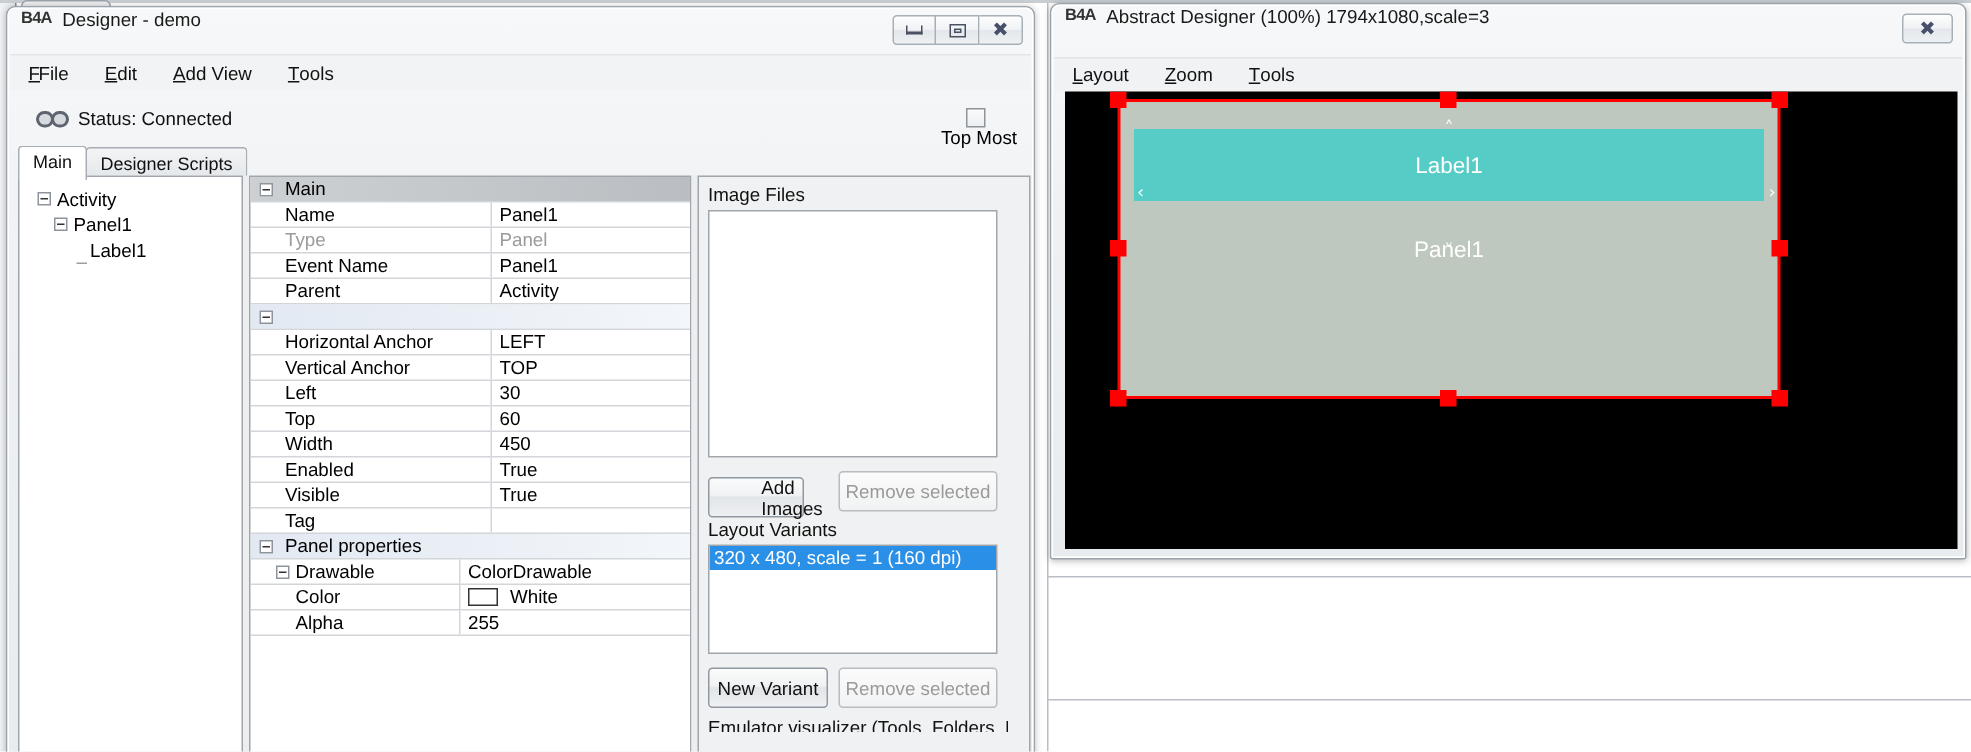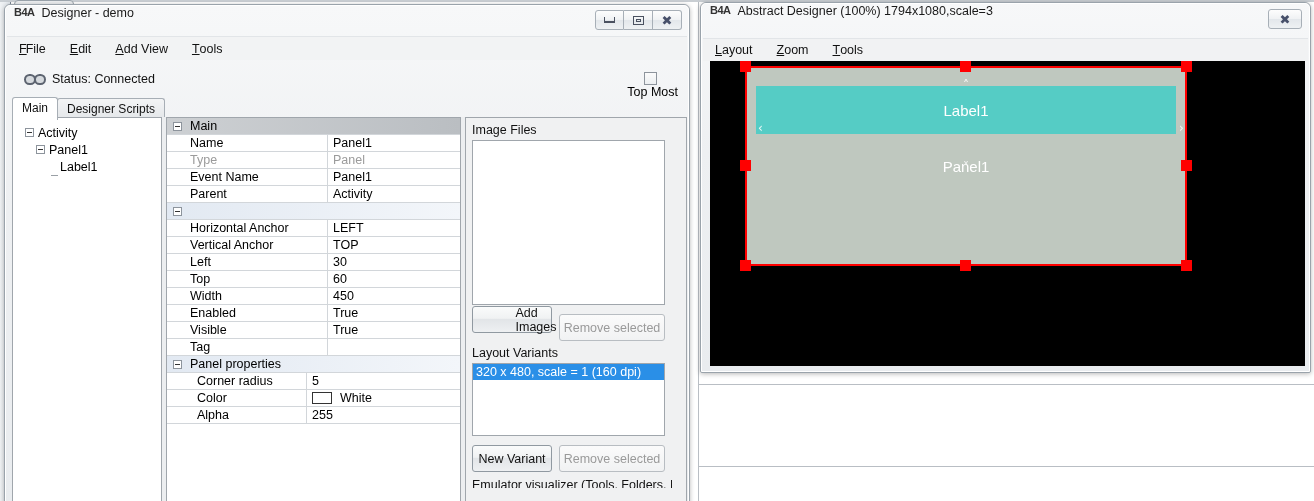--- a/index.html
+++ b/index.html
@@ -362,26 +362,28 @@
             <span class="gval"></span>
           </div>
 
           <div class="grow cat2">
             <span class="exp">
                 <span class="pm"></span>
               </span>
             <span class="gname">Panel properties</span>
           </div>
 
-
-          <div class="grow">
-            <span class="exp" style="width:28px"></span>
-            <span class="gname" style="width:112px">Corner radius</span>
-            <span class="gval">5</span>
-          </div>
+          <div class="grow subexp">
+            <span class="exp">
+                <span class="pm"></span>
+              </span>
+            <span class="gname" style="width:112px">Drawable</span>
+            <span class="gval">ColorDrawable</span>
+          </div>
+
 
           <div class="grow">
             <span class="exp" style="width:28px"></span>
             <span class="gname" style="width:112px">Color</span>
             <span class="gval">
               <span class="swatch" style="background: rgb(255, 255, 255);"></span>
               <span>White</span>
             </span>
           </div>
 
@@ -394,21 +396,21 @@
         </div>
       </div>
 
       <div class="vsplit" style="left:455px;top:111px;height:388px;"></div>
 
       <div class="pane" style="left:459px;top:111px;width:222px;height:388px;background:#f0f1f2;border:1px solid #a0a6ac;">
 
         <div class="sectlabel" style="left:6px;top:5px;">Image Files</div>
         <div class="listbox" style="left:6px;top:22px;width:193px;height:165px;"></div>
 
-        <div class="btn" style="left:6px;top:188px;width:80px;height:27px;padding-left:48px;">Add Images</div>
+        <div class="btn" style="left:6px;top:200px;width:64px;height:27px;padding-left:48px;">Add Images</div>
         <div class="btn disabled" style="left:93px;top:196px;width:106px;height:27px;">Remove selected</div>
 
         <div class="sectlabel" style="left:6px;top:228px;">Layout Variants</div>
         <div class="listbox" style="left:6px;top:245px;width:193px;height:73px;">
           <div class="listrow-sel">320 x 480, scale = 1 (160 dpi)</div>
         </div>
 
         <div class="btn" style="left:6px;top:327px;width:80px;height:27px;">New Variant</div>
         <div class="btn disabled" style="left:93px;top:327px;width:106px;height:27px;">Remove selected</div>
 

